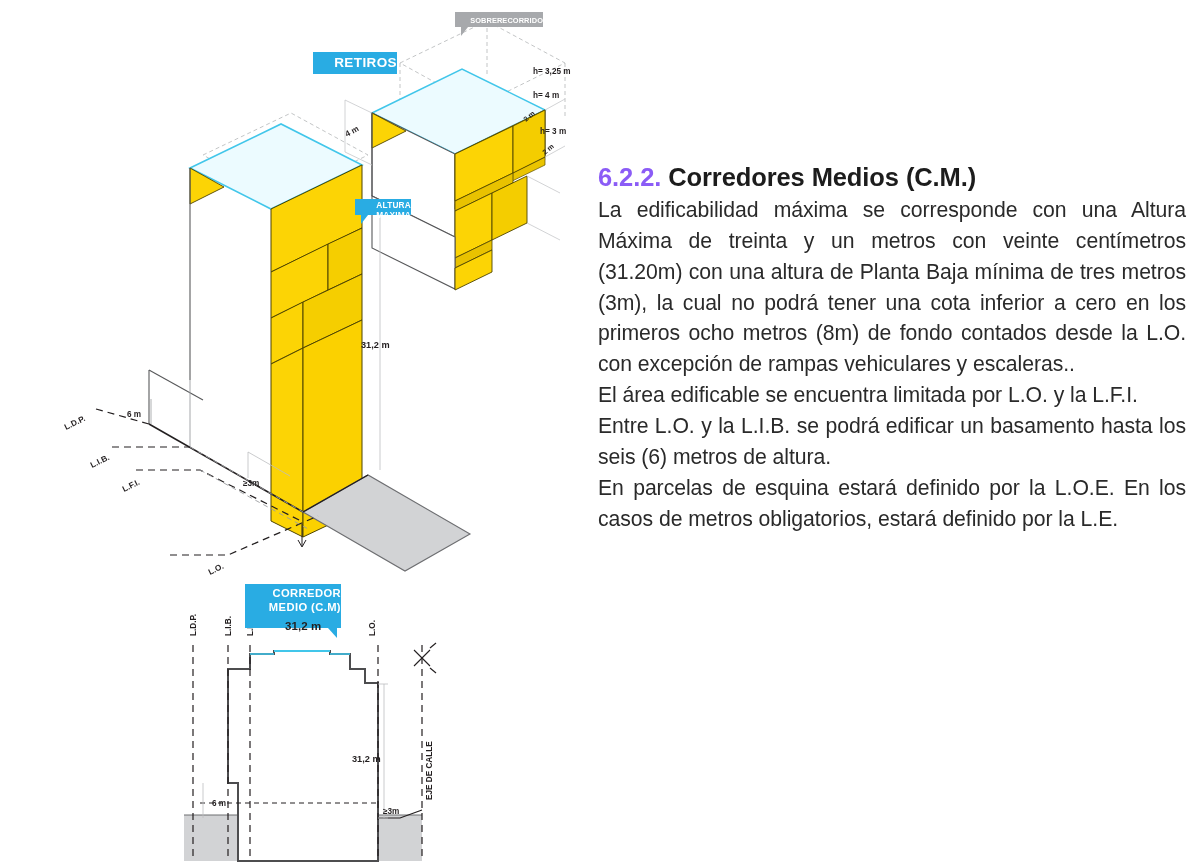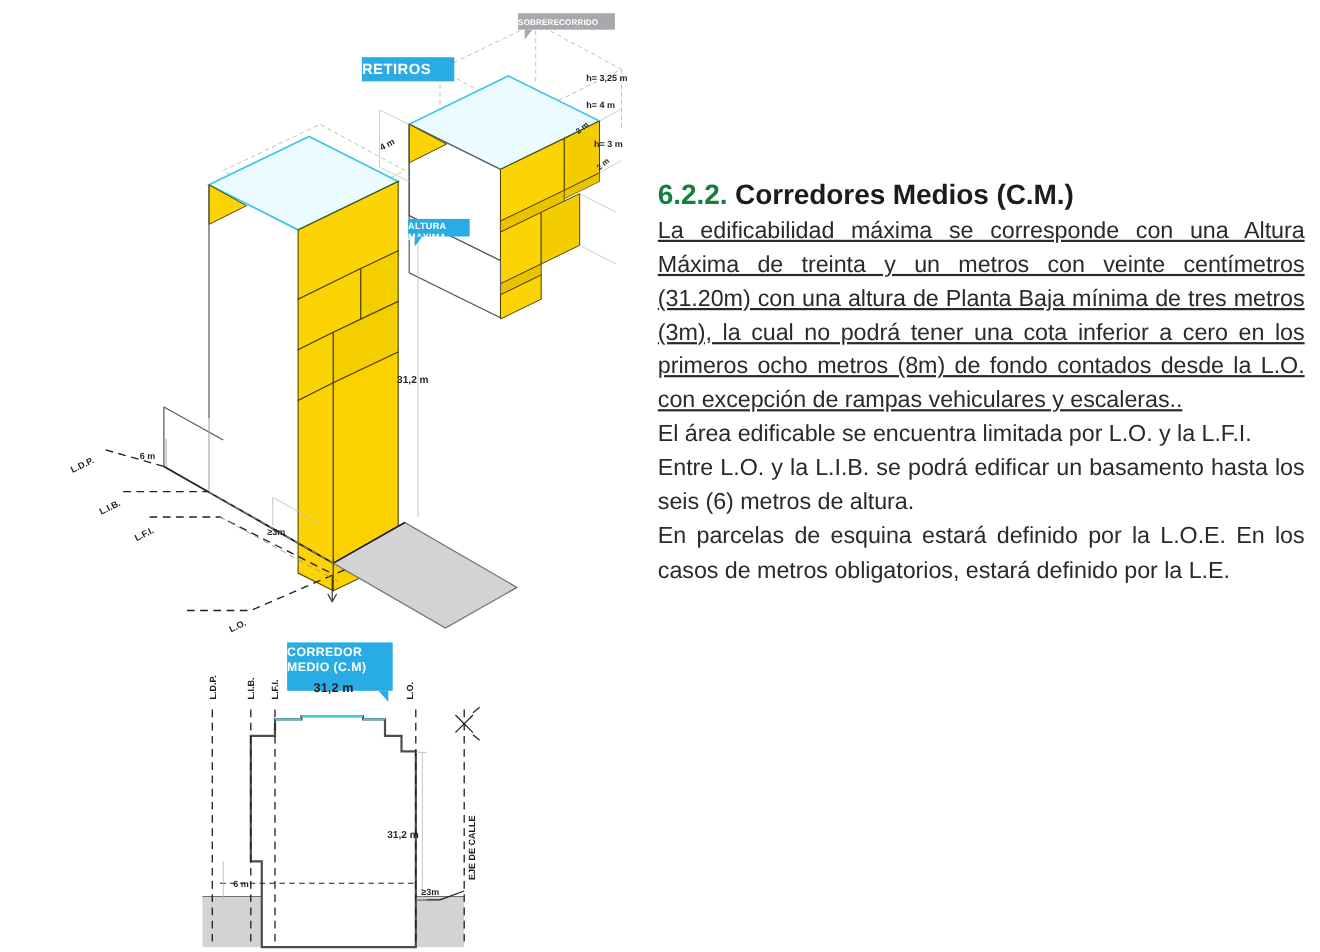--- a/index.html
+++ b/index.html
@@ -60,52 +60,50 @@
   h2.section-title {
     font-size: 25.5px;
     font-weight: 700;
     margin: 0;
     padding: 0;
     line-height: 1.18;
     letter-spacing: -0.1px;
     color: #1c1c1c;
   }
   h2.section-title .num {
-    color: #15803d;
+    color: #8b5cf6;
     font-weight: 700;
   }
   p.body-par {
     font-size: 21.2px;
     line-height: 1.455;
     margin: 0;
     padding: 0;
     color: #2a2a2a;
     text-align: justify;
     text-justify: inter-word;
     letter-spacing: -0.05px;
     font-weight: 400;
   }
   p.body-par.first {
     margin-top: 3px;
-    text-decoration: underline;
   }
   p.body-par + p.body-par {
   }
 
   
   .badge {
     position: absolute;
     background: #29ace3;
     color: #ffffff;
     font-weight: 700;
     letter-spacing: 0.4px;
-    text-align: left;
+    text-align: right;
     line-height: 1.22;
     box-sizing: border-box;
-    margin-left: 16px;
   }
   .badge .tail {
     position: absolute;
     width: 0;
     height: 0;
   }
   .badge-retiros {
     left: 313px;
     top: 52px;
     width: 84px;

